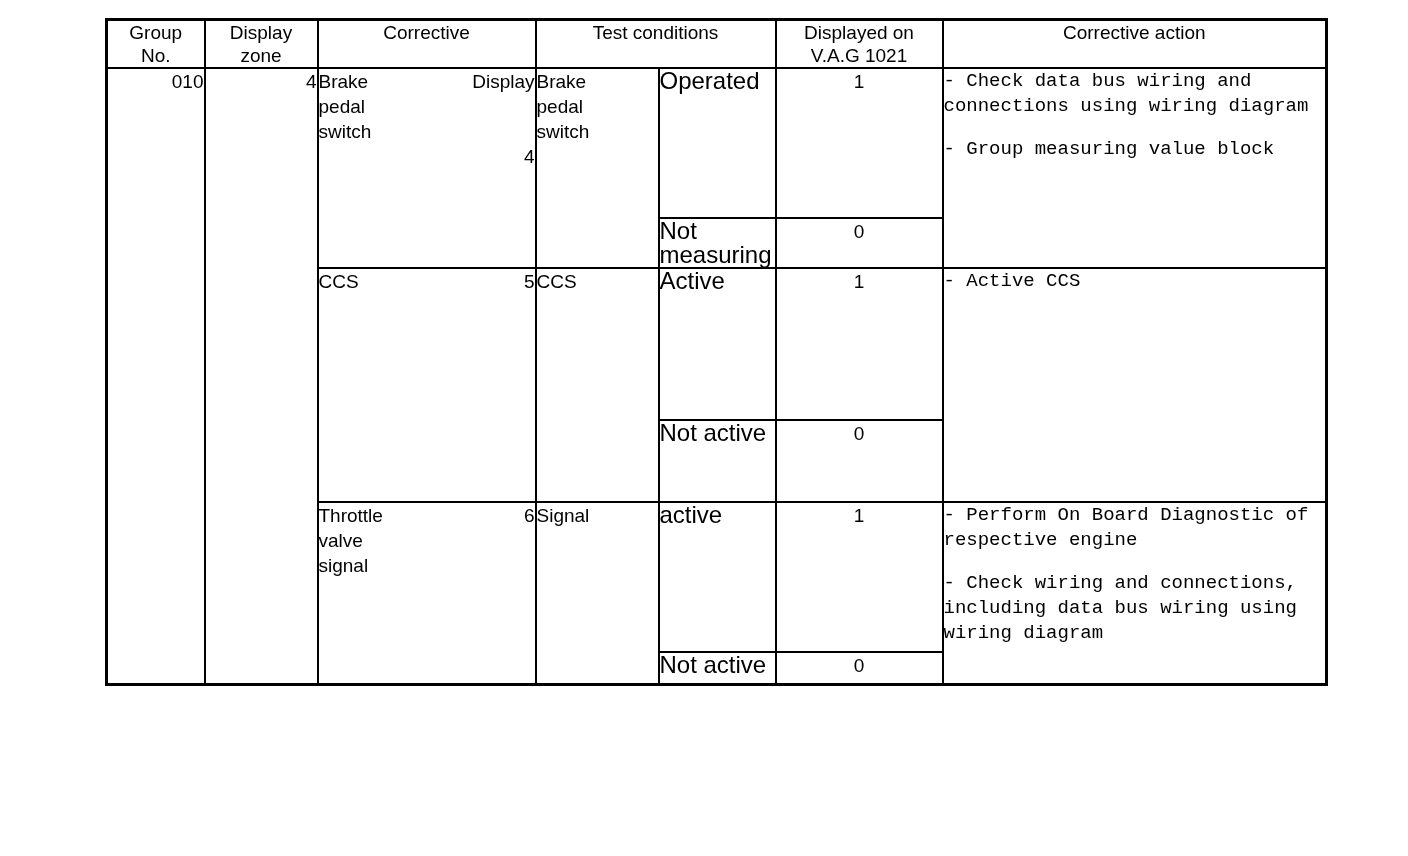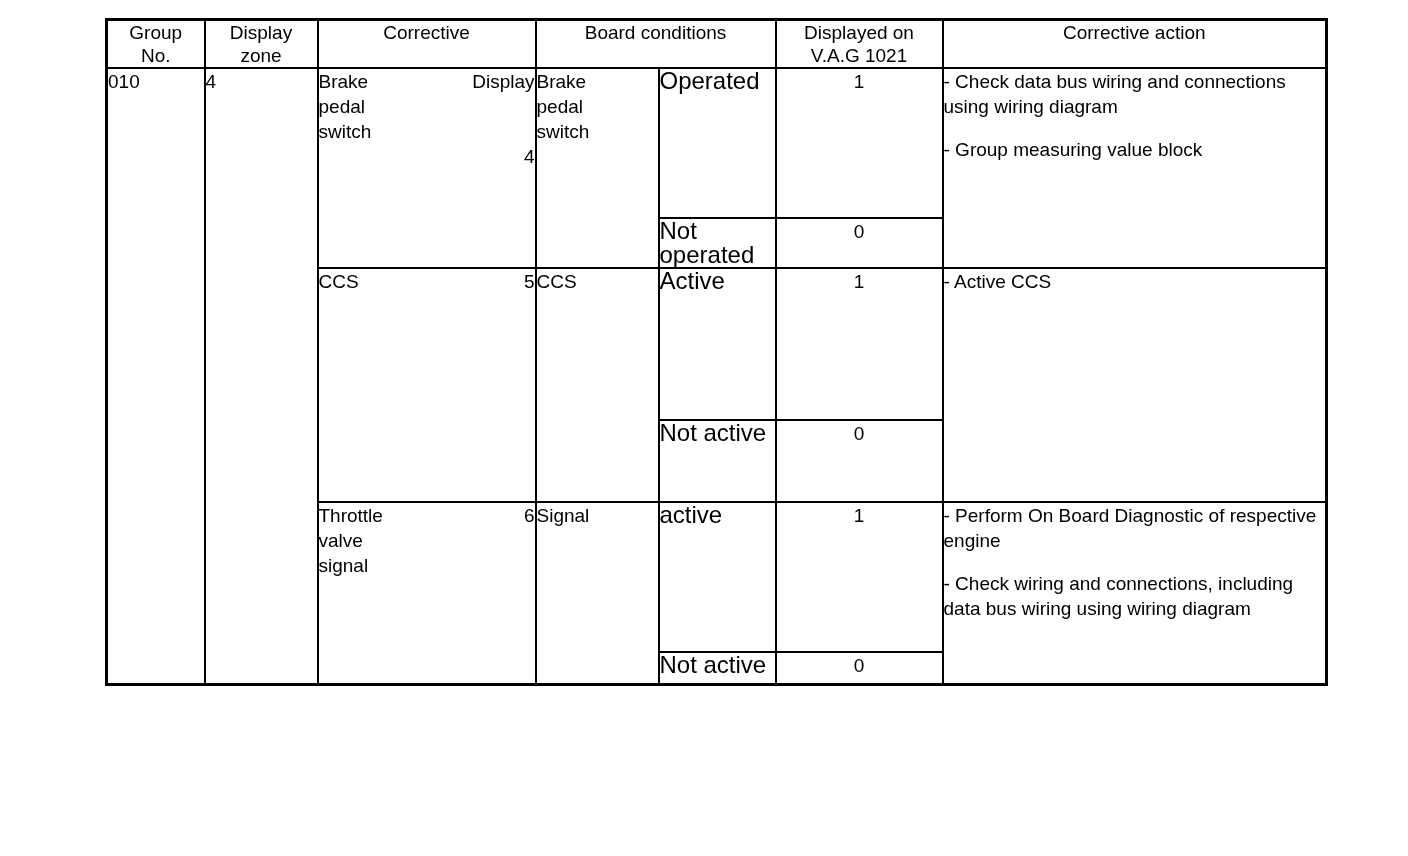--- a/index.html
+++ b/index.html
@@ -61,21 +61,21 @@
   col.c-disp  { width: 167px; }
   col.c-corr  { width: 384px; }
 
   
   .cell {
     font-size: 19px;
     line-height: 25px;
     padding: 10px 10px 10px 10px;
   }
   .cell-center {
-    text-align: left;
+    text-align: right;
   }
 
   .desig-inner {
     display: flex;
     justify-content: space-between;
     align-items: flex-start;
   }
   .desig-name {
     white-space: pre-line;
   }
@@ -92,20 +92,21 @@
   }
 
   .corr {
     font-size: 19px;
     line-height: 25px;
     padding: 14px 12px 10px 14px;
   }
   .corr p {
     margin: 0 0 18px 0;
     text-indent: 0;
+    font-family: Liberation Mono, monospace;
   }
   .corr p:last-child { margin-bottom: 0; }
 
   .val {
     text-align: center;
     font-size: 19px;
     line-height: 25px;
     vertical-align: middle;
     padding: 8px 4px;
   }
@@ -136,21 +137,21 @@
         <col class="c-corr">
       </colgroup>
 
       <tbody>
           <tr>
         <th class="hdr" style="white-space:pre-line;">Group
 No.</th>
         <th class="hdr" style="white-space:pre-line;">Display
 zone</th>
         <th class="hdr">Corrective</th>
-        <th class="hdr" colspan="2">Board conditions</th>
+        <th class="hdr" colspan="2">Test conditions</th>
         <th class="hdr" style="white-space:pre-line;">Displayed on
 V.A.G 1021</th>
         <th class="hdr">Corrective action</th>
       </tr>
 
       <tr>
         <td class="cell cell-center nb" rowspan="6">
           <div>010</div>
         </td>
         <td class="cell cell-center nb" rowspan="6">
@@ -170,21 +171,21 @@
 switch</td>
         <td class="condtxt" style="height:148px;">Operated</td>
         <td class="val">1</td>
         <td class="corr" rowspan="2">
           <p>- Check data bus wiring and connections using wiring diagram</p>
           <p>- Group measuring value block</p>
         </td>
       </tr>
       <tr>
         <td class="condtxt" style="height:48px;">Not
-operated</td>
+measuring</td>
         <td class="val">0</td>
       </tr>
 
       <tr>
         <td class="cell" rowspan="2">
           <div class="desig-inner">
             <span class="desig-name">CCS</span>
             <span class="desig-num">5</span>
           </div>
         </td>

